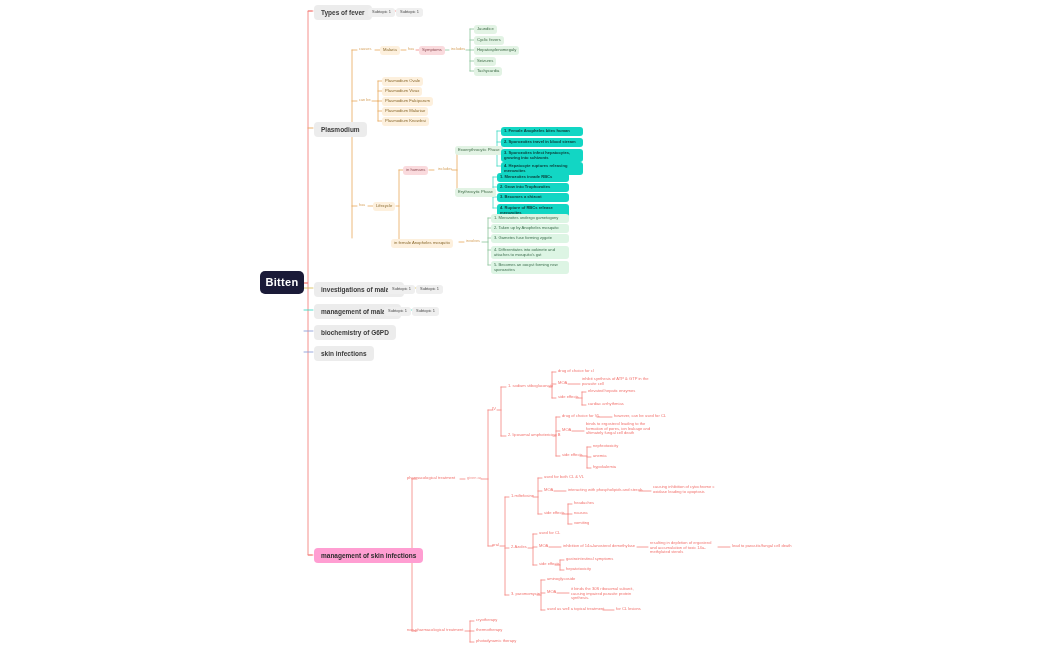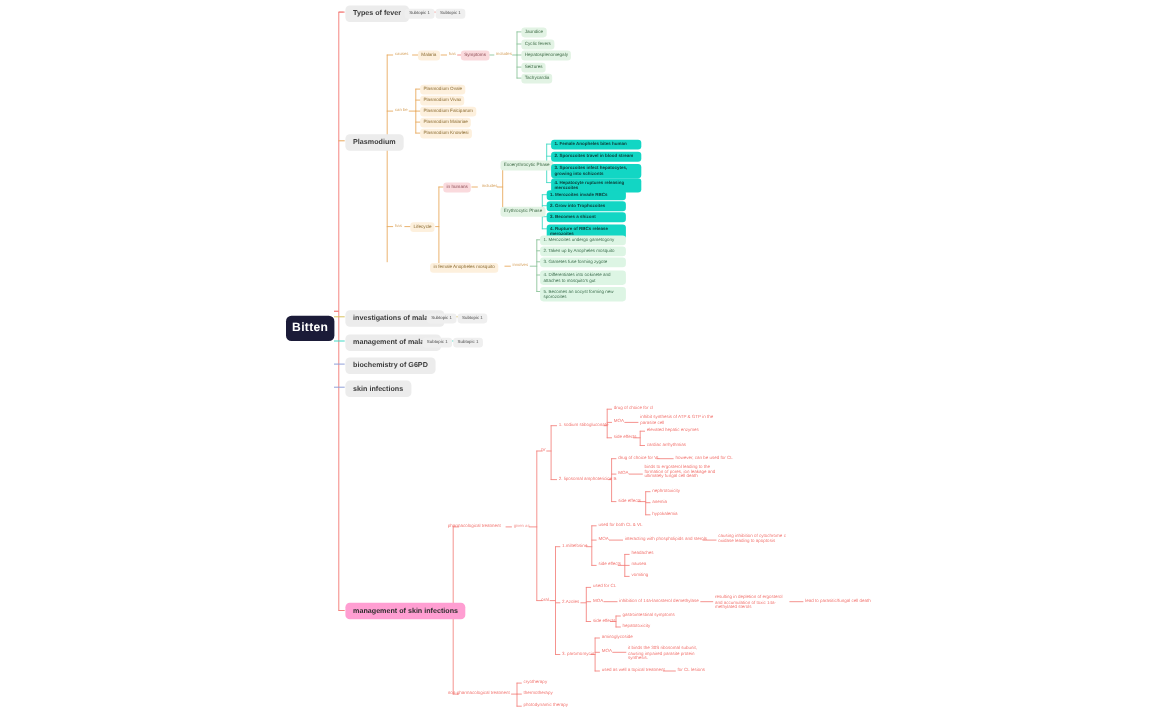--- a/index.html
+++ b/index.html
@@ -32,21 +32,20 @@
   }
   .root {
     background: #1b1b38;
     color: #ffffff;
     font-size: 11px;
     font-weight: bold;
     border-radius: 5px;
     padding: 6px 12px;
     letter-spacing: .3px;
     justify-content: center;
-    margin-top: 16px;
   }
   .lvl1 {
     background: #ececec;
     color: #3b3b3b;
     font-size: 6.5px;
     font-weight: bold;
     border-radius: 4px;
     padding: 4px 7px;
   }
   .lvl1.pink {

